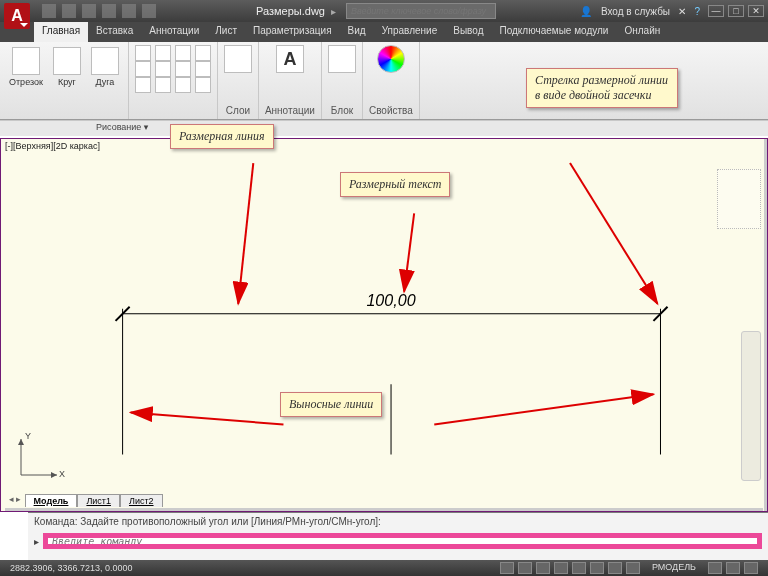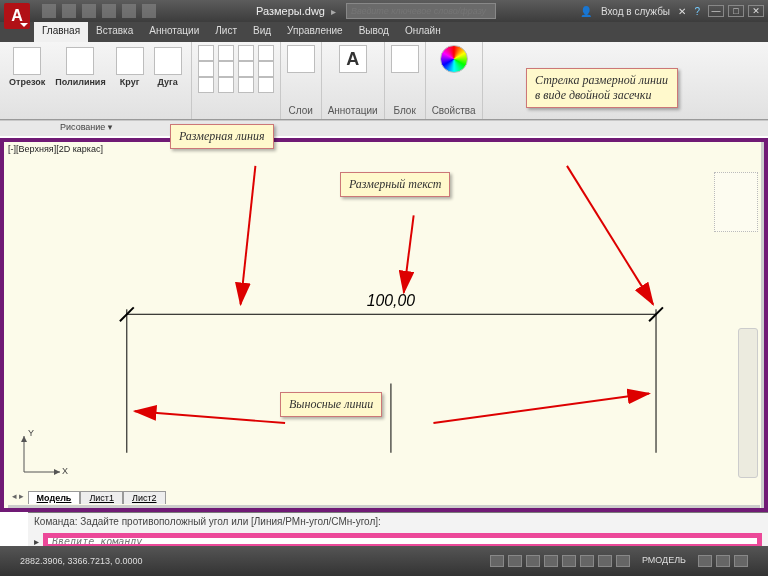--- a/index.html
+++ b/index.html
@@ -18,49 +18,49 @@
   .wctrl{display:flex; gap:4px;}
   .wbtn{width:16px;height:12px;border:1px solid #888;color:#ddd;font-size:9px;line-height:10px;text-align:center;}
 
   
   .ribbon-tabs{height:20px; background:#474747; display:flex; padding-left:34px; font-size:10px;text-align:right;}
   .rtab{padding:3px 8px; color:#ddd; cursor:pointer;}
   .rtab.active{background:#f0f0f0; color:#222;}
   
   .ribbon{height:78px; background:linear-gradient(#f5f5f5,#e1e1e1); border-bottom:1px solid #9a9a9a; display:flex; font-size:9px; color:#333;}
   .panel{display:flex; flex-direction:column; align-items:center; padding:3px 6px; border-right:1px solid #c8c8c8;}
-  .tool-col{display:flex; flex-direction:column; align-items:center; gap:2px; padding:2px 3px;font-weight:bold;}
+  .tool-col{display:flex; flex-direction:column; align-items:center; gap:2px; padding:2px 3px;}
   .tool-row{display:flex; gap:4px;}
   .big-ic{width:28px;height:28px;border:1px solid #bdbdbd;background:#fff;}
   .sm-ic{width:16px;height:16px;border:1px solid #bdbdbd;background:#fff;}
   .plabel{font-size:10px;color:#555;margin-top:auto;}
-  .draw-bar{height:16px;background:#e8e8e8;border-top:1px solid #c8c8c8;font-size:9px;color:#444;padding:1px 0 1px 60px;}
+  .draw-bar{height:16px;background:#e8e8e8;border-top:1px solid #c8c8c8;font-size:9px;color:#444;padding:1px 0 1px 96px;}
   .draw-bar span::after{content:" ▾";}
 
   
-  .canvas-wrap{position:absolute; top:138px; left:0; right:0; bottom:64px; background:#fcfbea; border:4px solid #701a75;}
+  .canvas-wrap{position:absolute; top:138px; left:0; right:0; bottom:64px; background:#fcfbea; border:1px solid #701a75;}
   .vlabel{font-size:9px; color:#222; padding:2px 4px;}
   svg.drawing{width:100%; height:100%;}
   .ucs{position:absolute; left:12px; bottom:26px; font-size:9px; color:#444;}
   .mtabs{position:absolute; left:4px; bottom:4px; display:flex; font-size:9px;}
   .mtab{padding:1px 8px; background:#eee; border:1px solid #999; border-bottom:none;text-decoration:underline;}
   .mtab.active{background:#fff; font-weight:bold;}
   .scrollh{position:absolute; left:4px; right:4px; bottom:0; height:3px; background:#ccc;}
   .scrollv{position:absolute; right:0; top:0; bottom:0; width:3px; background:#ccc;}
   .viewcube{position:absolute; right:6px; top:30px; width:44px; height:60px; border:1px dotted #bbb; background:rgba(255,255,255,.3);}
   .navbar{position:absolute; right:6px; bottom:30px; width:20px; height:150px; background:rgba(200,200,200,.3); border:1px solid #ccc; border-radius:3px;}
 
   
   .callout{position:absolute; background:#fff9cc; border:1px solid #c77; padding:4px 8px; font-size:12px; font-style:italic; font-family:Georgia,serif; color:#333; box-shadow:2px 2px 3px rgba(0,0,0,.3); z-index:10;}
 
   
   .cmdline{position:absolute; left:0; right:0; bottom:16px; height:48px; background:#f3f3f3; border-top:1px solid #7a7a7a; font:10px monospace; color:#444; padding:3px 6px;margin-left:28px;}
   .cmd-input-row{display:flex; align-items:center; margin-top:6px; gap:4px;}
   .cmd-input{flex:1; height:16px; border:5px solid #ec4899; font:10px monospace; color:#999; font-style:italic; padding:1px 4px;}
-  .status{position:absolute; left:0; right:0; bottom:0; height:30px; background:linear-gradient(#555,#333); color:#ddd; font-size:9px; display:flex; align-items:center; padding:0 20px; gap:20px;}
+  .status{position:absolute; left:0; right:0; bottom:0; height:16px; background:linear-gradient(#555,#333); color:#ddd; font-size:9px; display:flex; align-items:center; padding:0 10px; gap:20px;}
   .sb-icons{margin-left:auto; display:flex; gap:4px;}
   .sb-ic{width:14px;height:12px;background:#666;border:1px solid #888;}
 </style>
 </head>
 <body>
 
 <div class="titlebar">
   <div class="logo">A</div>
   <div class="qat">
     <div class="qat-icn"></div>
@@ -84,36 +84,34 @@
       <div class="wbtn">✕</div>
     </div>
   </div>
 </div>
 
 <div class="ribbon-tabs">
   <div class="rtab active">Главная</div>
   <div class="rtab">Вставка</div>
   <div class="rtab">Аннотации</div>
   <div class="rtab">Лист</div>
+  <div class="rtab">Параметризация</div>
   <div class="rtab">Вид</div>
   <div class="rtab">Управление</div>
   <div class="rtab">Вывод</div>
+  <div class="rtab">Подключаемые модули</div>
   <div class="rtab">Онлайн</div>
 </div>
 
 <div class="ribbon">
   <div class="panel">
     <div class="tool-row">
       <div class="tool-col">
           <div class="big-ic"></div>
           <span>Отрезок</span>
-        </div>
-      <div class="tool-col">
-          <div class="big-ic"></div>
-          <span>Полилиния</span>
         </div>
       <div class="tool-col">
           <div class="big-ic"></div>
           <span>Круг</span>
         </div>
       <div class="tool-col">
           <div class="big-ic"></div>
           <span>Дуга</span>
         </div>
     </div>

